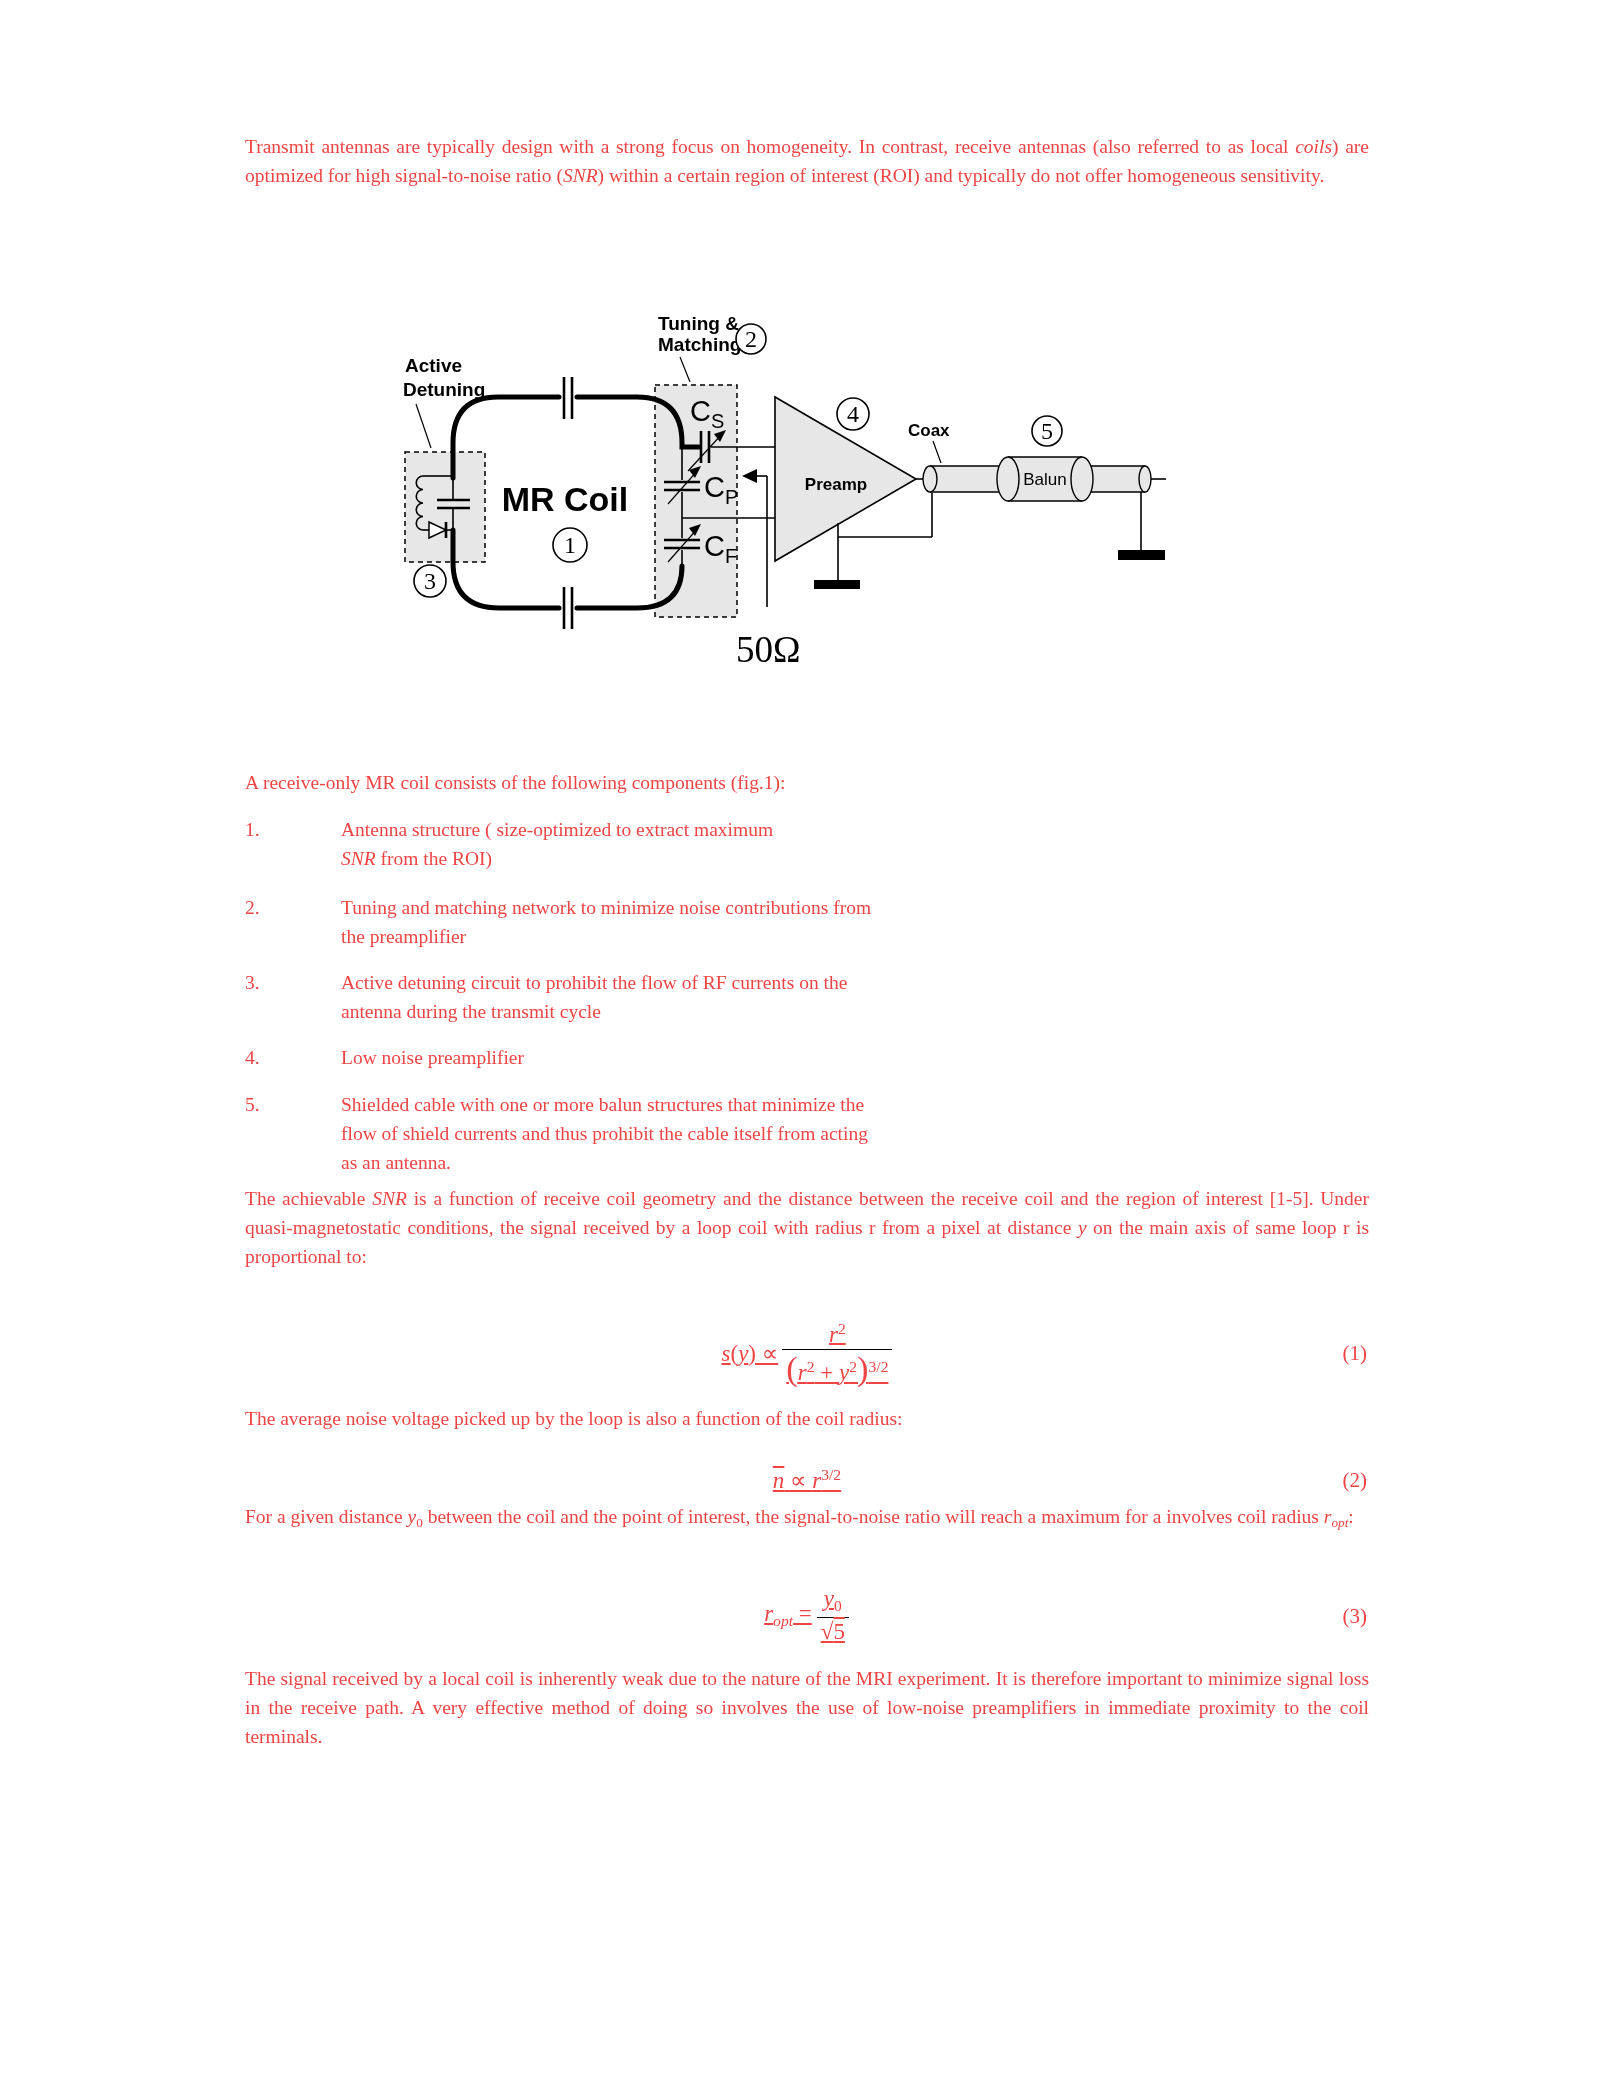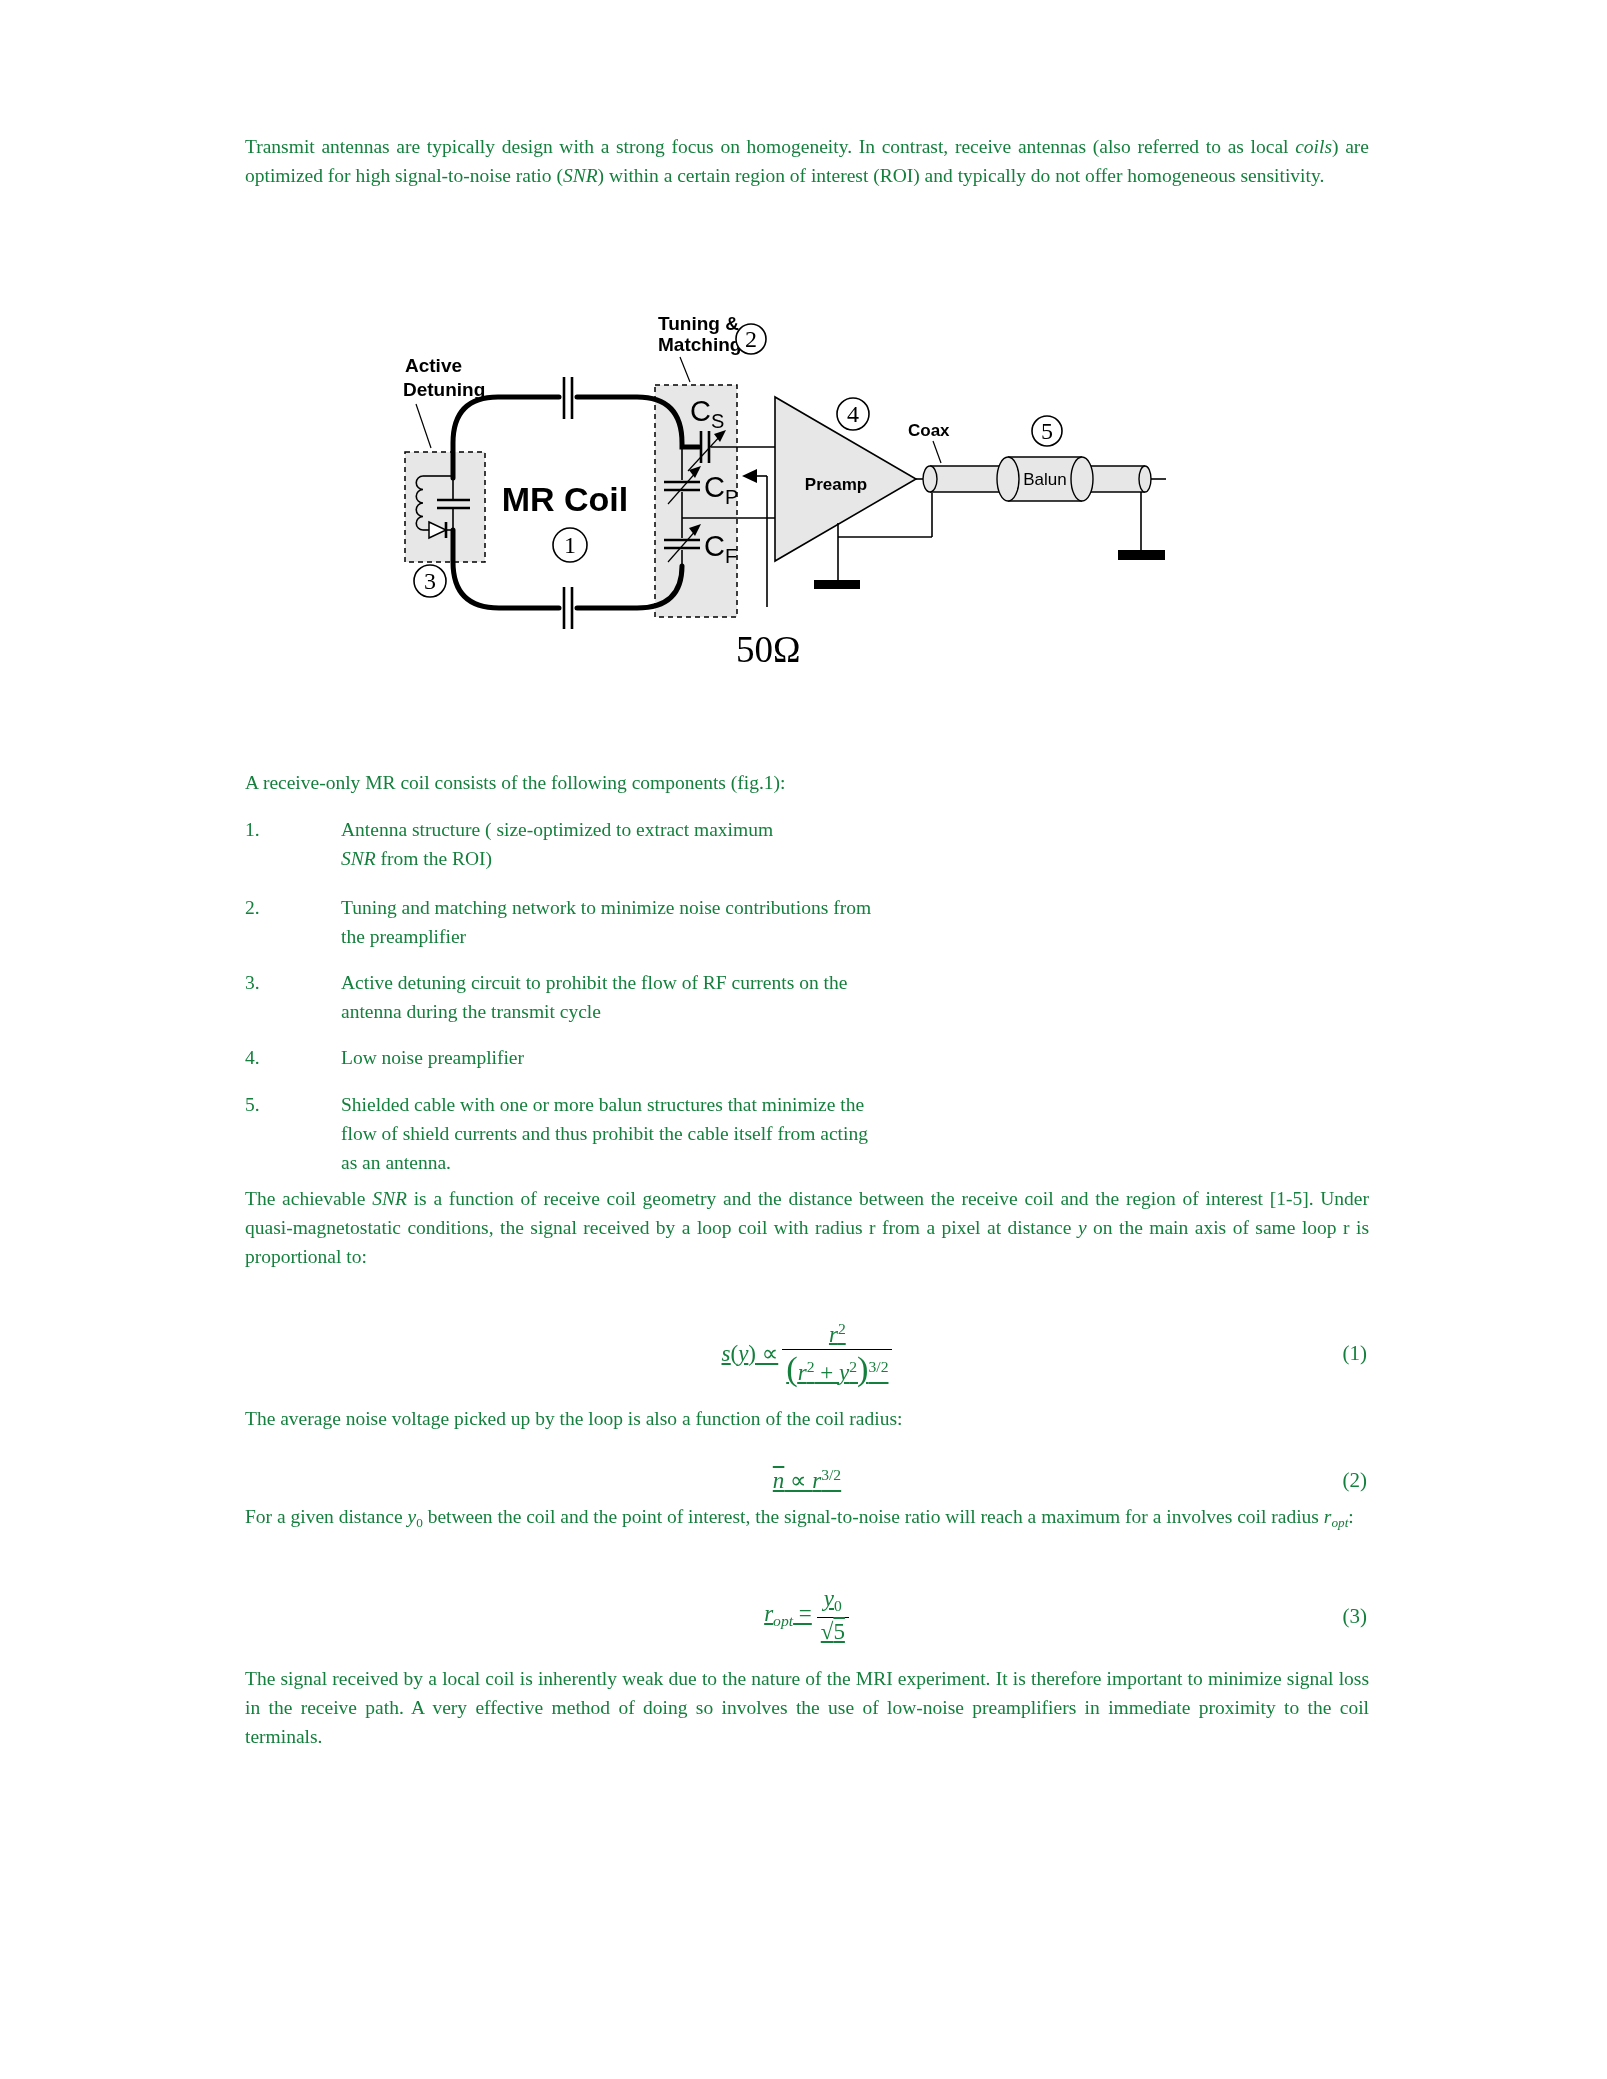--- a/index.html
+++ b/index.html
@@ -1,17 +1,17 @@
 <!DOCTYPE html>
 <html><head>
 <meta charset="utf-8">
 <style>
   html,body{margin:0;padding:0;background:#fff;}
   .page{position:relative;width:1607px;height:2079px;background:#ffffff;
-        font-family:"Liberation Serif",serif;color:#15803d;overflow:hidden;}
+        font-family:"Liberation Serif",serif;color:#ef4444;overflow:hidden;}
   .para{position:absolute;left:245px;width:1124px;margin:0;
         font-size:19.5px;line-height:29px;text-align:justify;}
   .caption{position:absolute;left:245px;width:1124px;margin:0;font-size:16px;line-height:20px;}
   .lead{position:absolute;left:245px;width:1124px;margin:0;font-size:19.5px;line-height:29px;}
   .list-item{position:absolute;left:245px;width:1124px;font-size:19.5px;line-height:29px;}
   .list-item .num{position:absolute;left:0;top:0;}
   .list-item .txt{display:block;margin-left:96px;width:660px;}
   .eqrow{position:absolute;left:245px;width:1124px;display:flex;align-items:center;
          justify-content:center;font-size:23px;text-decoration:underline;}
   .eqnum{position:absolute;right:2px;top:50%;transform:translateY(-50%);font-size:21px;}

